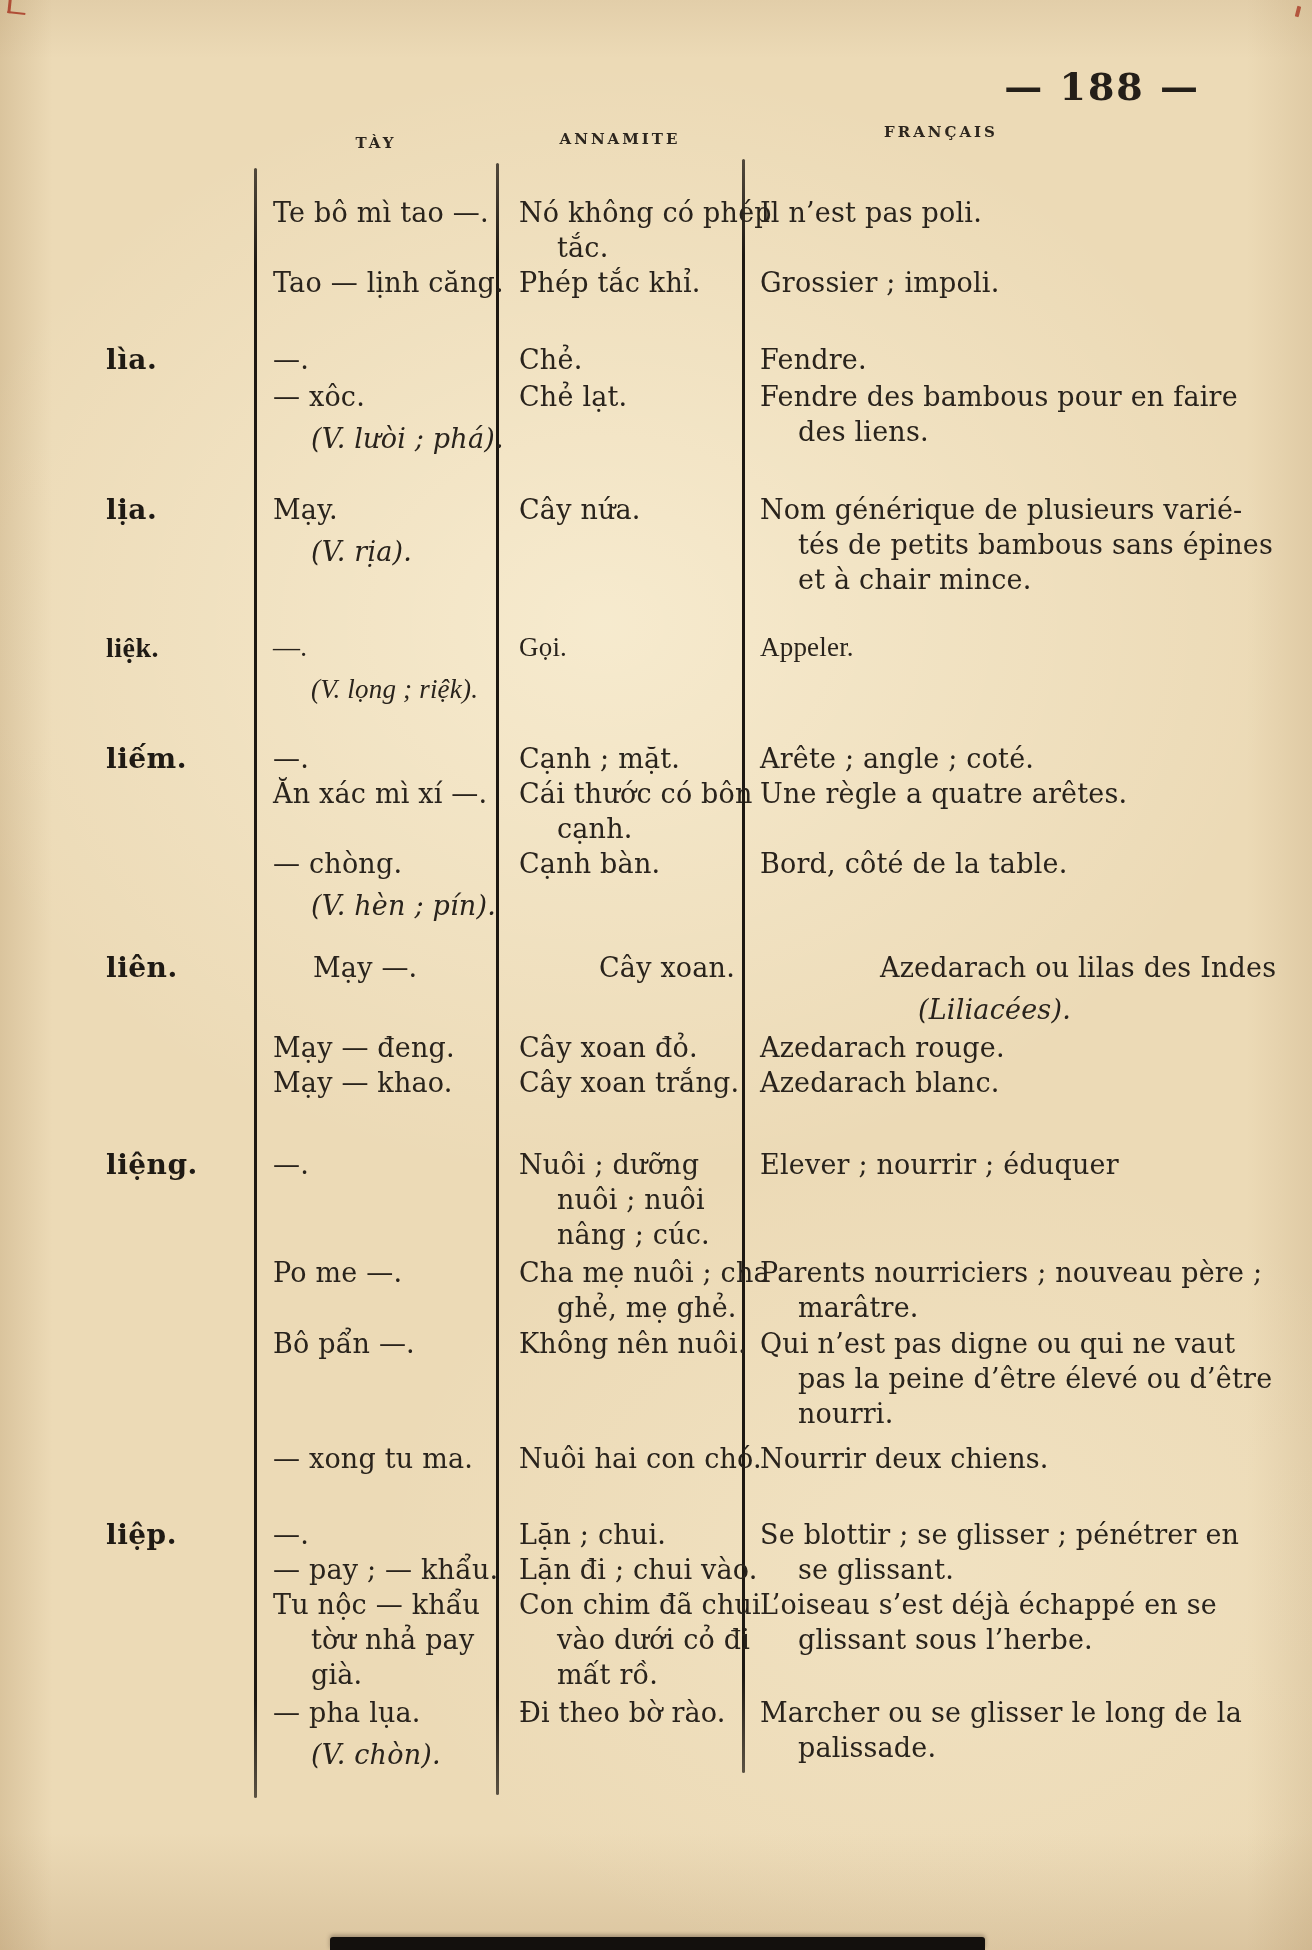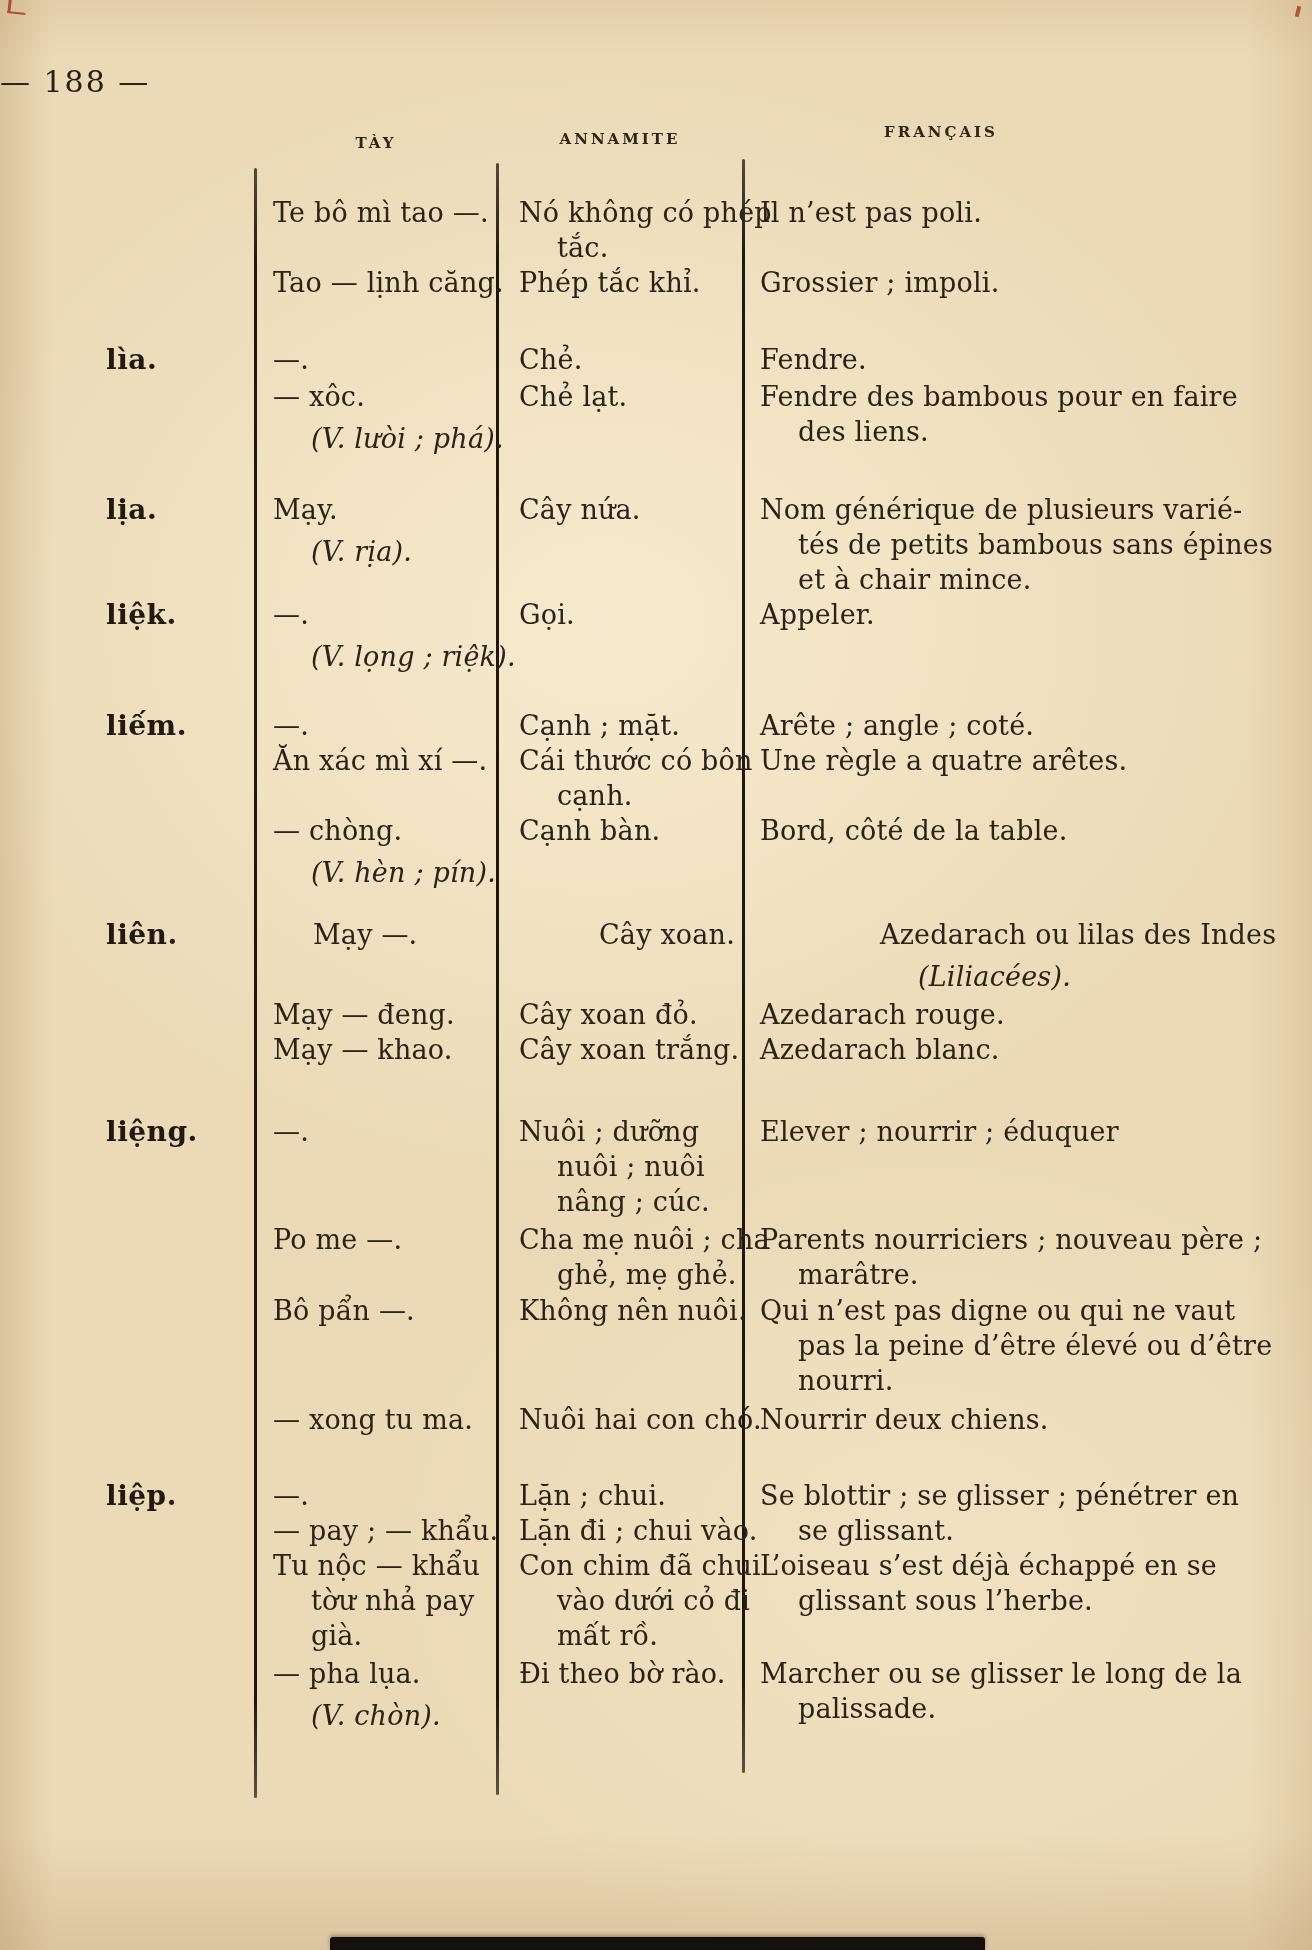--- a/index.html
+++ b/index.html
@@ -16,22 +16,22 @@
       radial-gradient(1100px 900px at 46% 32%, rgba(255,248,226,0.55), rgba(255,248,226,0) 62%),
       radial-gradient(900px 700px at 70% 80%, rgba(250,240,214,0.35), rgba(250,240,214,0) 60%),
       linear-gradient(90deg, rgba(146,108,58,0.20), rgba(146,108,58,0) 4%, rgba(146,108,58,0) 95%, rgba(146,108,58,0.14)),
       linear-gradient(0deg, rgba(140,100,55,0.18), rgba(140,100,55,0) 6%),
       linear-gradient(180deg, rgba(140,100,55,0.10), rgba(140,100,55,0) 3%);
     color:#29231c;
     overflow:hidden;
   }
   .page-number{
     position:absolute;top:64px;left:0;width:1200px;
-    text-align:left;font-size:30px;letter-spacing:2px;
-    color:#241f19;font-weight:normal;
+    text-align:right;font-size:38px;letter-spacing:2px;
+    color:#241f19;font-weight:bold;
   }
   .col-header{
     position:absolute;text-align:center;
     font-size:15px;font-weight:bold;letter-spacing:3px;
     color:#2d261e;
   }
   .hdr-tay{left:255px;width:242px;top:134px;}
   .hdr-ann{left:497px;width:246px;top:130px;}
   .hdr-fr{left:756px;width:370px;top:123px;}
   .vrule{
@@ -149,21 +149,21 @@
         </div>
         <div class="cell ann">
           <div class="line s-m">Cây nứa.</div>
         </div>
         <div class="cell fr">
           <div class="line s-m">Nom générique de plusieurs varié-</div>
           <div class="line s-c">tés de petits bambous sans épines</div>
           <div class="line s-c">et à chair mince.</div>
         </div>
       </div>
-      <div class="row" style="">
+      <div class="row" style="margin-top: 33px; font-family: Liberation Serif, serif;">
         <div class="cell hw">liệk.</div>
         <div class="cell tay">
           <div class="line s-m">—.</div>
           <div class="line s-v">(V. lọng ; riệk).</div>
         </div>
         <div class="cell ann">
           <div class="line s-m">Gọi.</div>
         </div>
         <div class="cell fr">
           <div class="line s-m">Appeler.</div>
@@ -279,21 +279,21 @@
         </div>
         <div class="cell ann">
           <div class="line s-m">Không nên nuôi.</div>
         </div>
         <div class="cell fr">
           <div class="line s-m">Qui n’est pas digne ou qui ne vaut</div>
           <div class="line s-c">pas la peine d’être élevé ou d’être</div>
           <div class="line s-c">nourri.</div>
         </div>
       </div>
-      <div class="row" style="margin-top: 4px;">
+      <div class="row" style="margin-top: 10px;">
         <div class="cell hw"></div>
         <div class="cell tay">
           <div class="line s-m">— xong tu ma.</div>
         </div>
         <div class="cell ann">
           <div class="line s-m">Nuôi hai con chó.</div>
         </div>
         <div class="cell fr">
           <div class="line s-m">Nourrir deux chiens.</div>
         </div>

